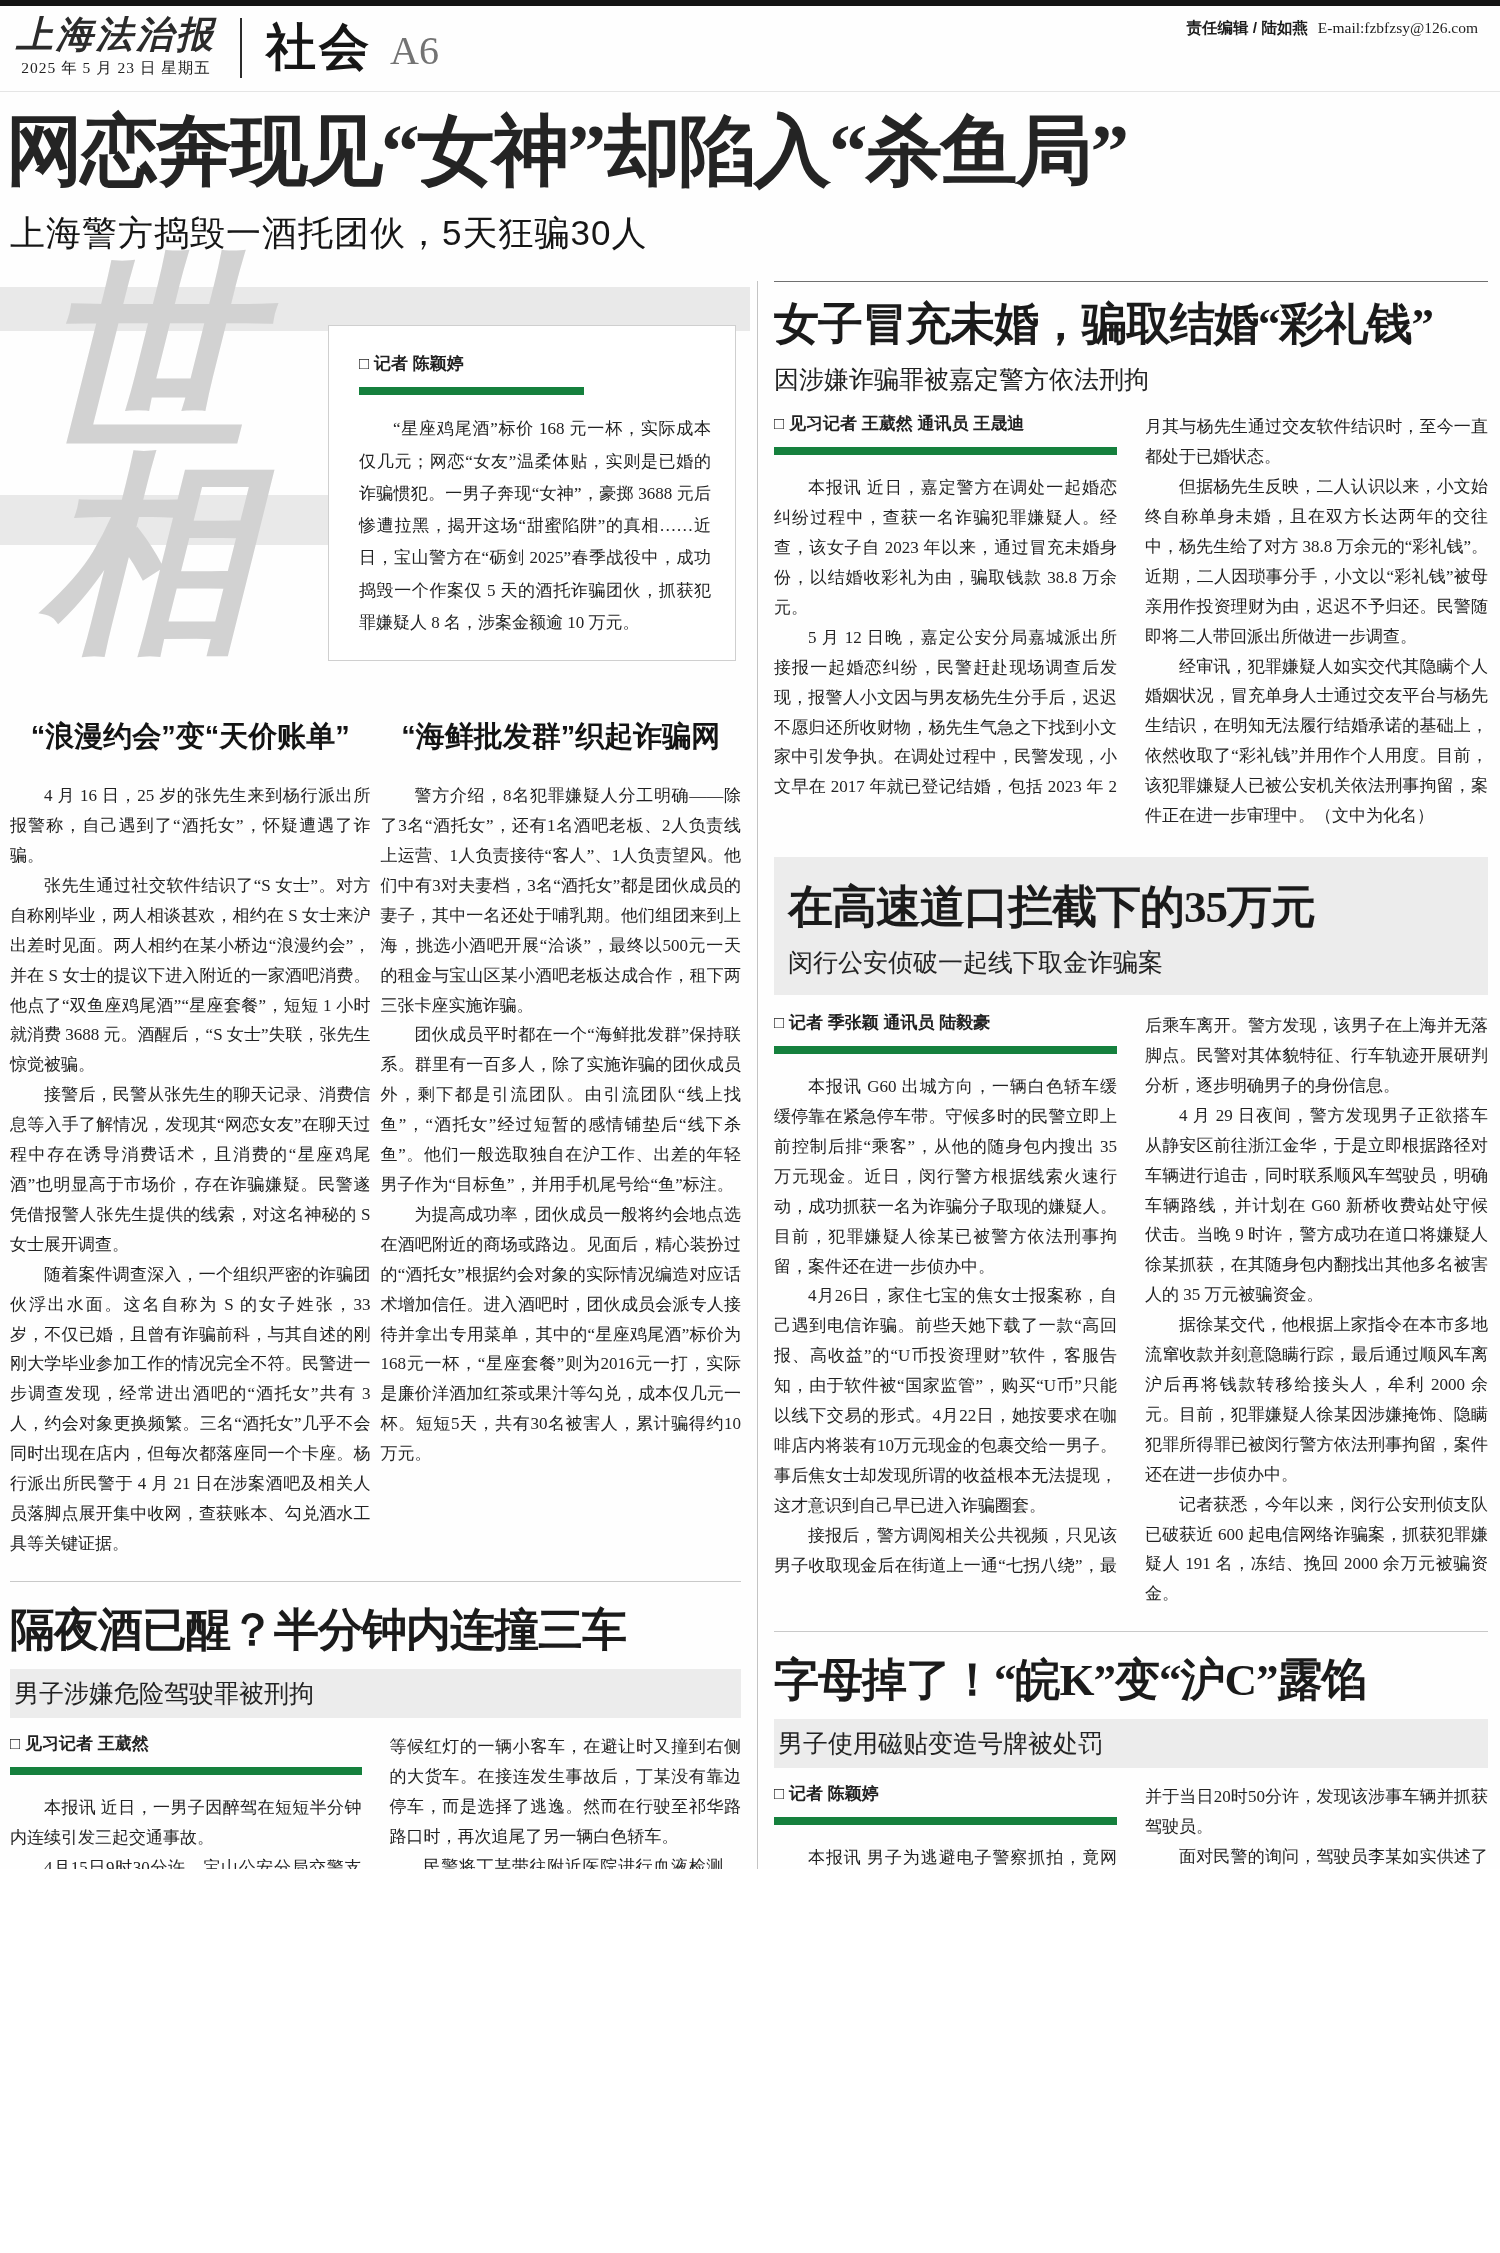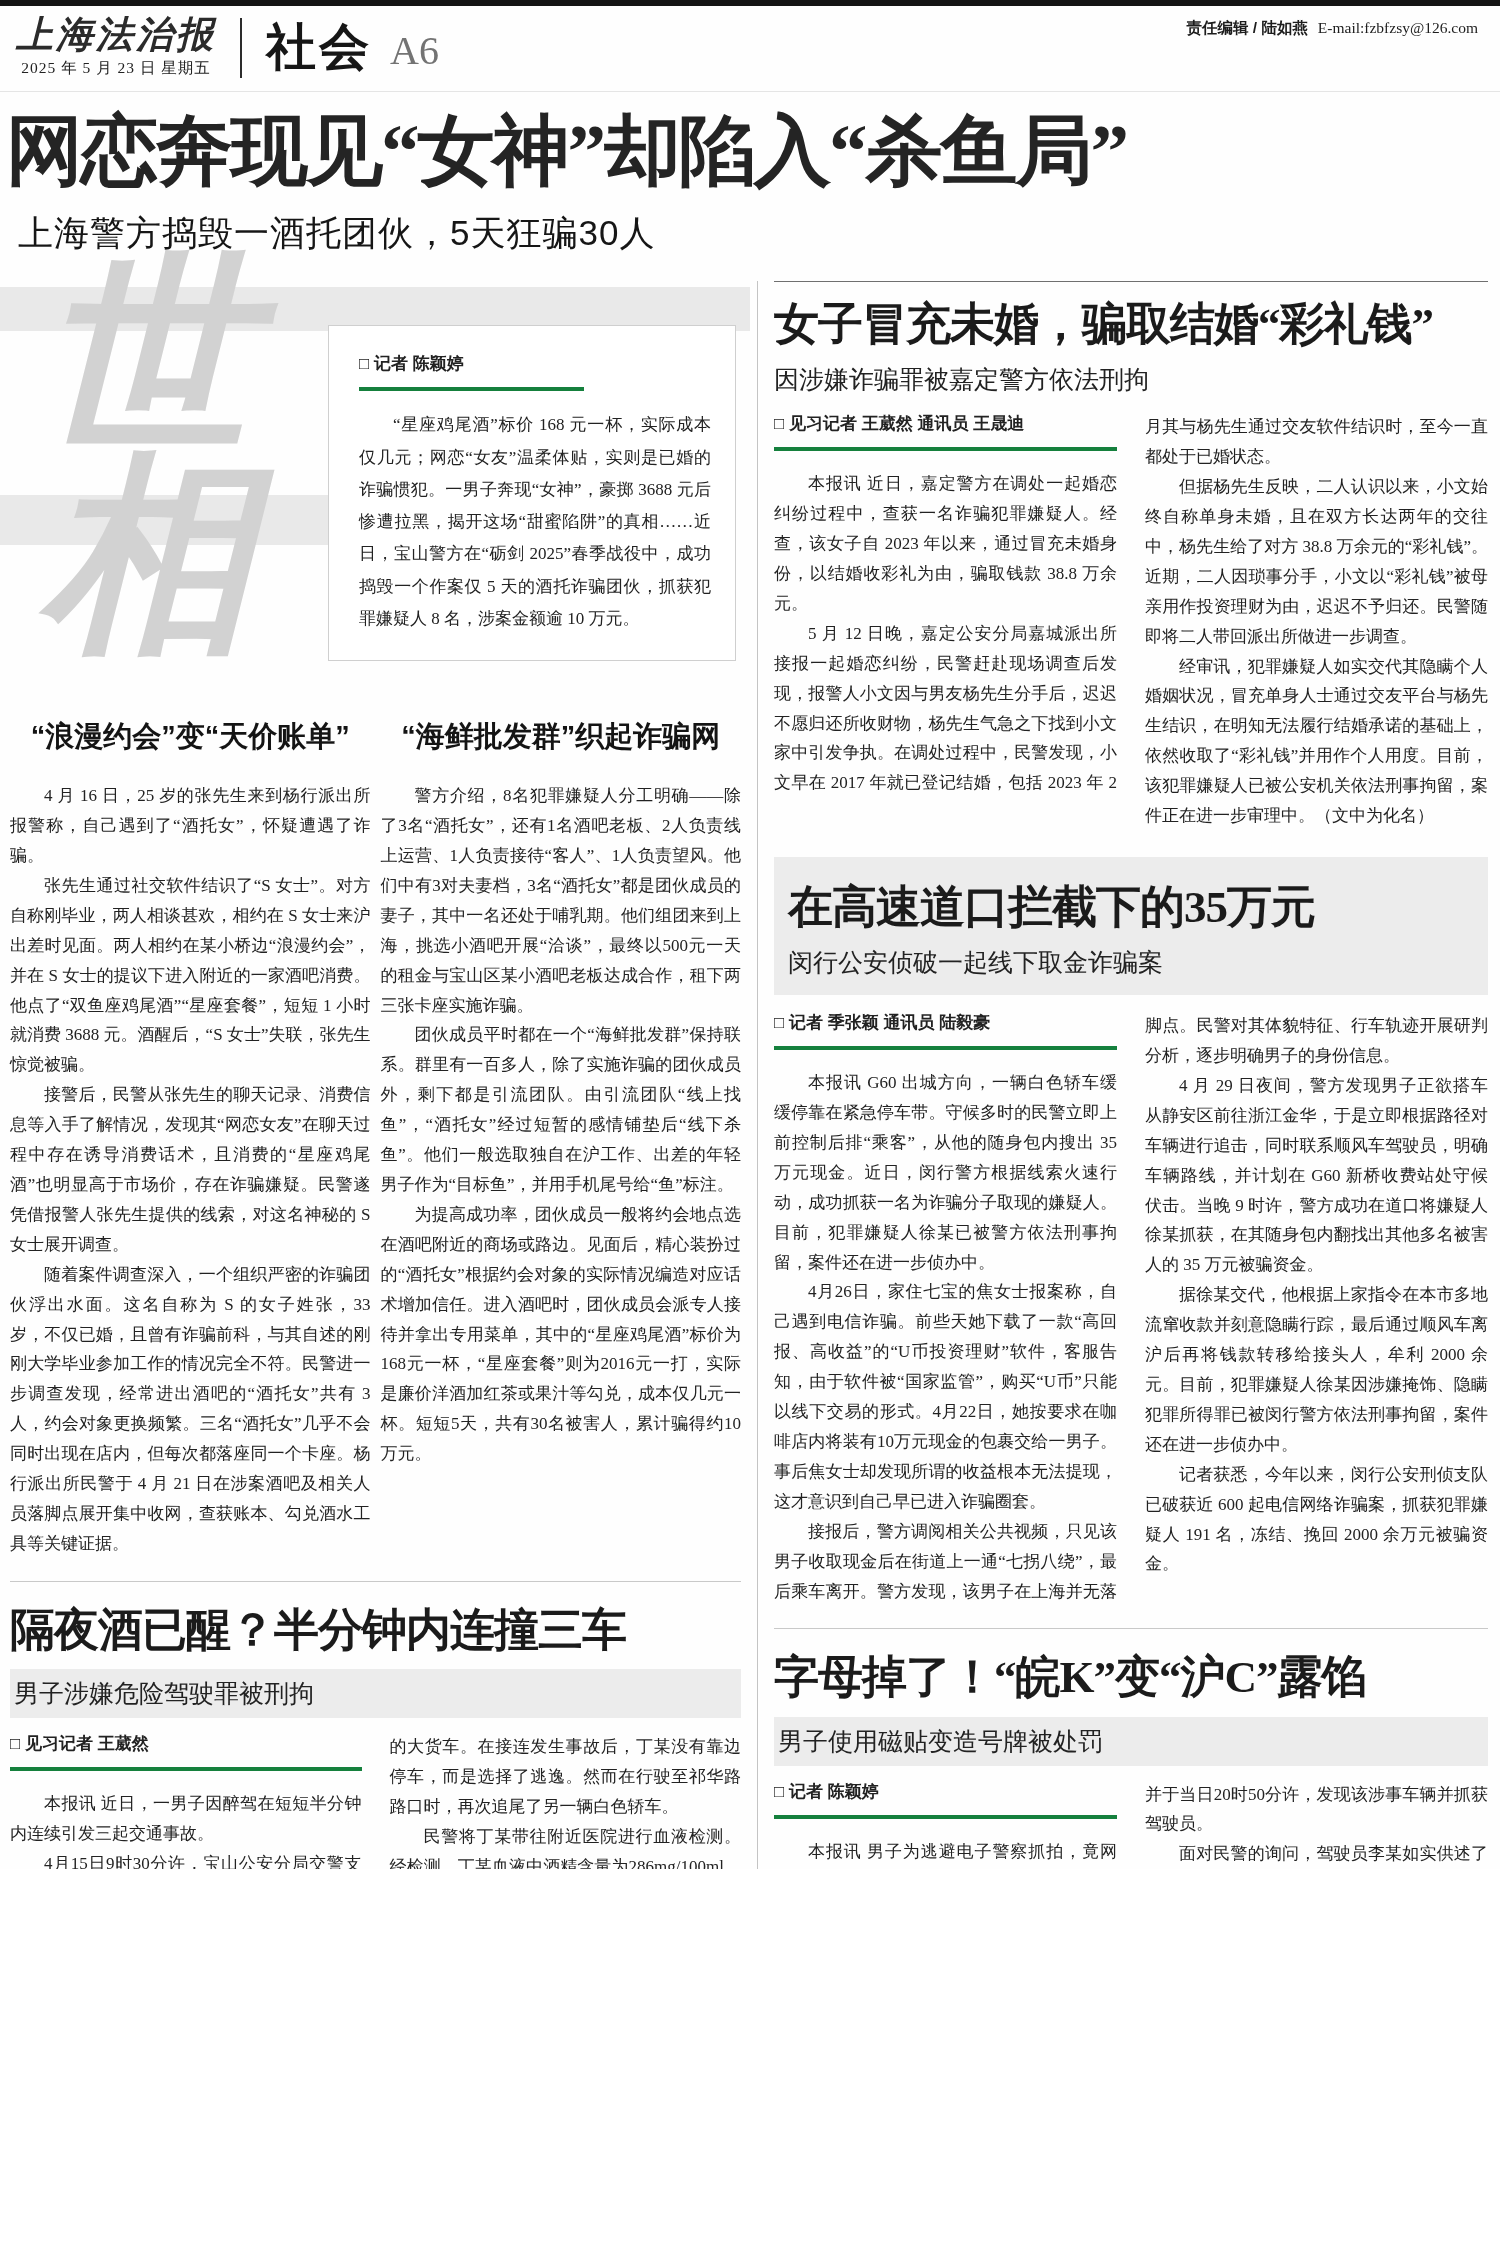--- a/index.html
+++ b/index.html
@@ -21,21 +21,21 @@
   .editor-box { position:absolute; right:22px; top:12px; font-size:15.5px; color:#1d1d1d; text-align:right; }
   .editor-name { font-family:"Liberation Sans",sans-serif; font-weight:bold; margin-right:6px; }
   .editor-email { font-family:"Liberation Serif",serif; }
   
   .lead-headline {
     font-size:77px; font-weight:900; letter-spacing:-2px; line-height:1.12;
     color:#242424; padding:16px 8px 0 6px; white-space:nowrap;
   }
   .lead-subhead {
     font-size:35px; font-family:"Liberation Sans","DejaVu Sans",sans-serif;
-    font-weight:500; color:#161616; padding:16px 10px 10px 10px; letter-spacing:1px;margin-left:8px;
+    font-weight:500; color:#161616; padding:16px 10px 10px 10px; letter-spacing:1px;
   }
   
   .content { display:flex; padding:14px 12px 0 10px; }
   .half-left { width:748px; padding-right:16px; border-right:1px solid #c4c4c4; position:relative; }
   .half-right { flex:1; padding-left:16px; }
   
   .intro-row { position:relative; height:392px; }
   .stripe { position:absolute; background:#e9e9e9; z-index:0; }
   .stripe.s1 { left:-10px; top:6px; width:750px; height:44px; }
   .stripe.s2 { left:-10px; top:214px; width:520px; height:50px; }
@@ -44,21 +44,21 @@
     font-size:212px; line-height:0.94; color:#d2d2d2; font-weight:bold;
     font-style:italic; letter-spacing:0;
   }
   .intro-box {
     position:absolute; left:318px; top:44px; width:408px; height:336px; z-index:2;
     background:#ffffff; border:1px solid #cfcfcf; padding:26px 24px 0 30px;
   }
   .byline {
     display:block; font-family:"Liberation Sans","DejaVu Sans",sans-serif;
     font-weight:bold; font-size:17px; color:#222;
-    padding-bottom:12px; border-bottom:4px solid #15803d; margin-bottom:18px;
+    padding-bottom:12px; border-bottom:8px solid #15803d; margin-bottom:18px;
   }
   .intro-box .byline { width:64%; }
   p.body, .intro-text {
     font-size:17px; line-height:1.76; text-align:justify; text-indent:2em;
     color:#222;
   }
   .intro-text { line-height:1.9; }
   
   .lead-cols { display:flex; gap:10px; margin-top:16px; position:relative; z-index:2; }
   .lead-col { flex:1; }

